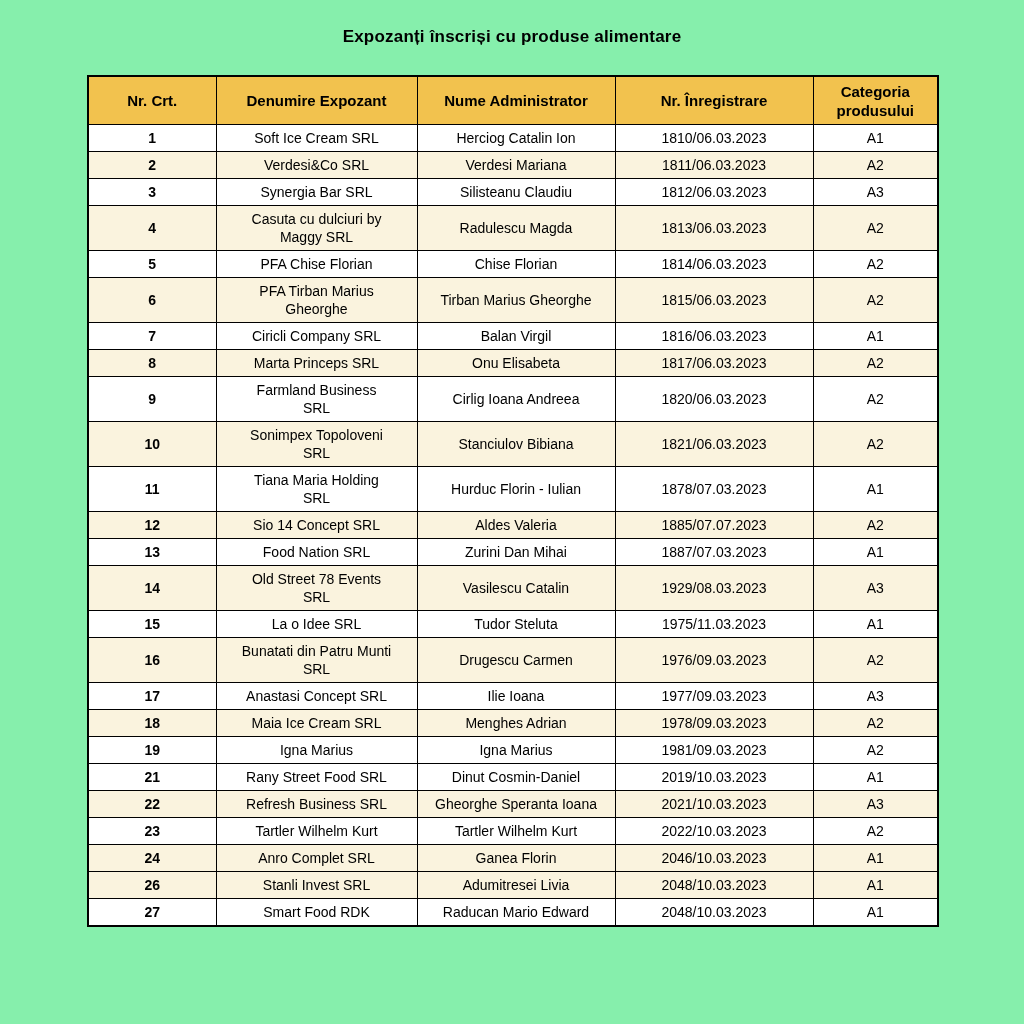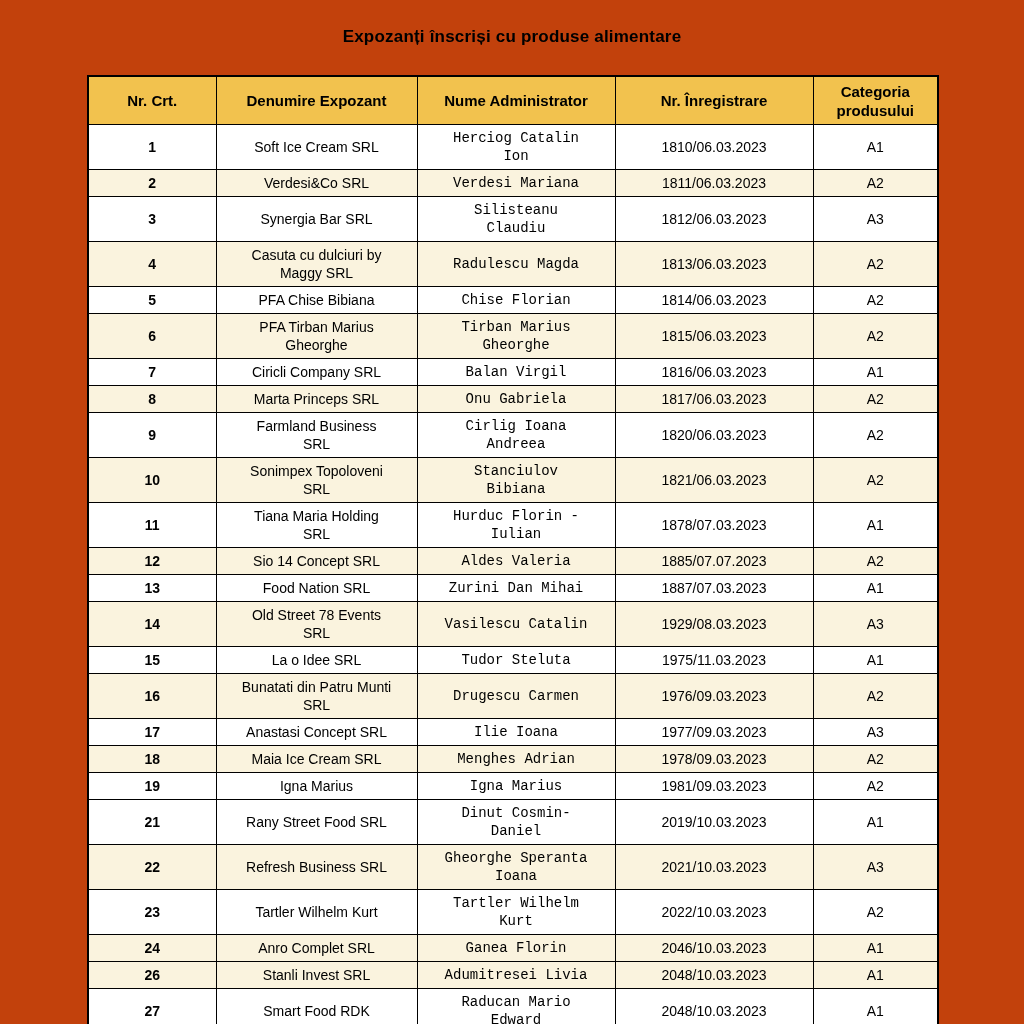--- a/index.html
+++ b/index.html
@@ -7,21 +7,21 @@
     padding: 0;
     background: #ffffff;
     font-family: "Liberation Sans", sans-serif;
     color: #000000;
   }
   .page {
     position: relative;
     width: 1024px;
     height: 1024px;
     overflow: hidden;
-    background: #c2410c;
+    background: #86efac;
   }
   .doc-title {
     position: absolute;
     top: 27px;
     left: 0;
     width: 1024px;
     text-align: center;
     font-size: 17px;
     font-weight: bold;
     letter-spacing: 0.2px;
@@ -48,21 +48,21 @@
     background: var(--header-bg, #F2C24E);
     font-size: 15px;
     font-weight: bold;
     height: 45px;
     line-height: 19px;
     padding: 1px 4px;
   }
   table.exhibitors td { padding: 4px 6px; background: var(--row-bg, #fff); }
   table.exhibitors td.c0 { font-weight: bold; }
   table.exhibitors td.c1 { padding: 4px 25px; }
-  table.exhibitors td.c2 { padding: 4px 23px; font-family: Liberation Mono, monospace; }
+  table.exhibitors td.c2 { padding: 4px 5px; }
   table.exhibitors tr.alt td { background: var(--alt-row-bg, #FAF3DE); }
   col.w0 { width: 128px; }
   col.w1 { width: 201px; }
   col.w2 { width: 198px; }
   col.w3 { width: 198px; }
   col.w4 { width: 125px; }
 </style>
 </head>
 <body>
 
@@ -111,21 +111,21 @@
         </tr>
         <tr class="alt">
           <td class="c0">4</td>
           <td class="c1">Casuta cu dulciuri by Maggy SRL</td>
           <td class="c2">Radulescu Magda</td>
           <td class="c3">1813/06.03.2023</td>
           <td class="c4">A2</td>
         </tr>
         <tr>
           <td class="c0">5</td>
-          <td class="c1">PFA Chise Bibiana</td>
+          <td class="c1">PFA Chise Florian</td>
           <td class="c2">Chise Florian</td>
           <td class="c3">1814/06.03.2023</td>
           <td class="c4">A2</td>
         </tr>
         <tr class="alt">
           <td class="c0">6</td>
           <td class="c1">PFA Tirban Marius Gheorghe</td>
           <td class="c2">Tirban Marius Gheorghe</td>
           <td class="c3">1815/06.03.2023</td>
           <td class="c4">A2</td>
@@ -133,21 +133,21 @@
         <tr>
           <td class="c0">7</td>
           <td class="c1">Ciricli Company SRL</td>
           <td class="c2">Balan Virgil</td>
           <td class="c3">1816/06.03.2023</td>
           <td class="c4">A1</td>
         </tr>
         <tr class="alt">
           <td class="c0">8</td>
           <td class="c1">Marta Princeps SRL</td>
-          <td class="c2">Onu Gabriela</td>
+          <td class="c2">Onu Elisabeta</td>
           <td class="c3">1817/06.03.2023</td>
           <td class="c4">A2</td>
         </tr>
         <tr>
           <td class="c0">9</td>
           <td class="c1">Farmland Business SRL</td>
           <td class="c2">Cirlig Ioana Andreea</td>
           <td class="c3">1820/06.03.2023</td>
           <td class="c4">A2</td>
         </tr>

